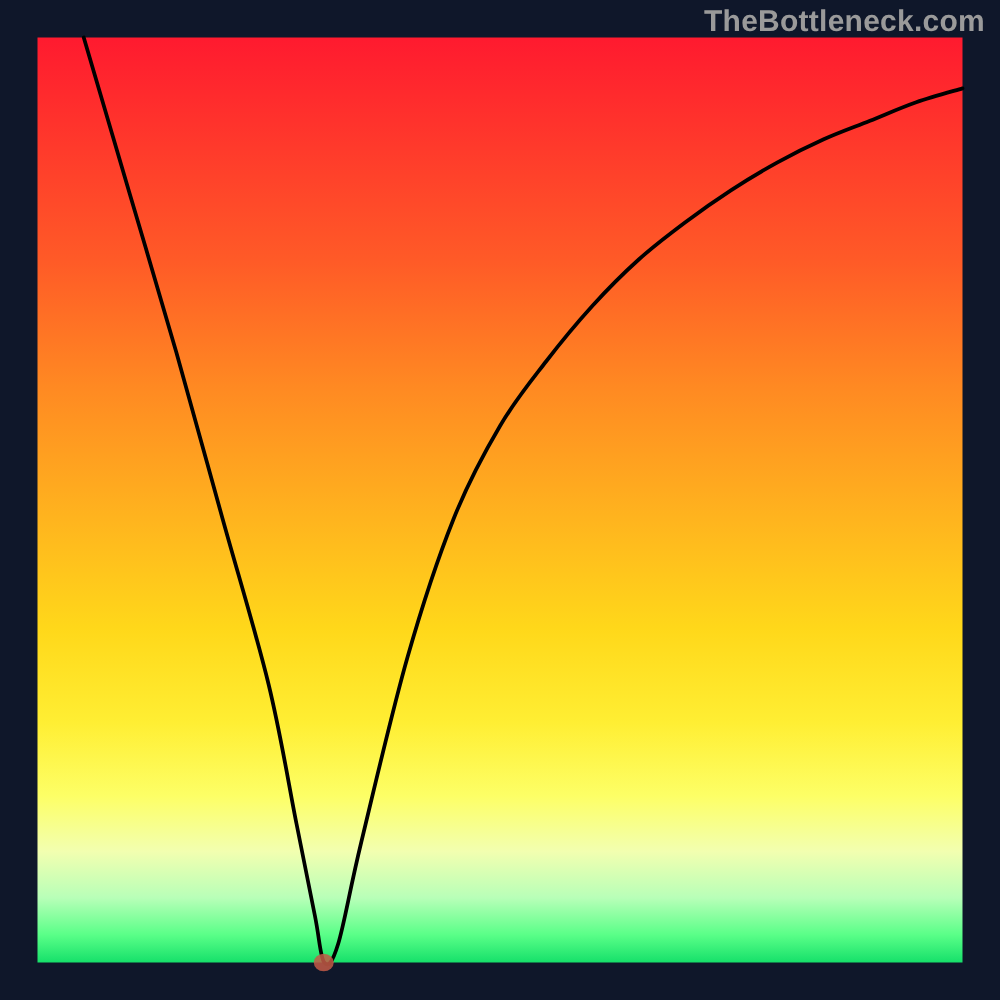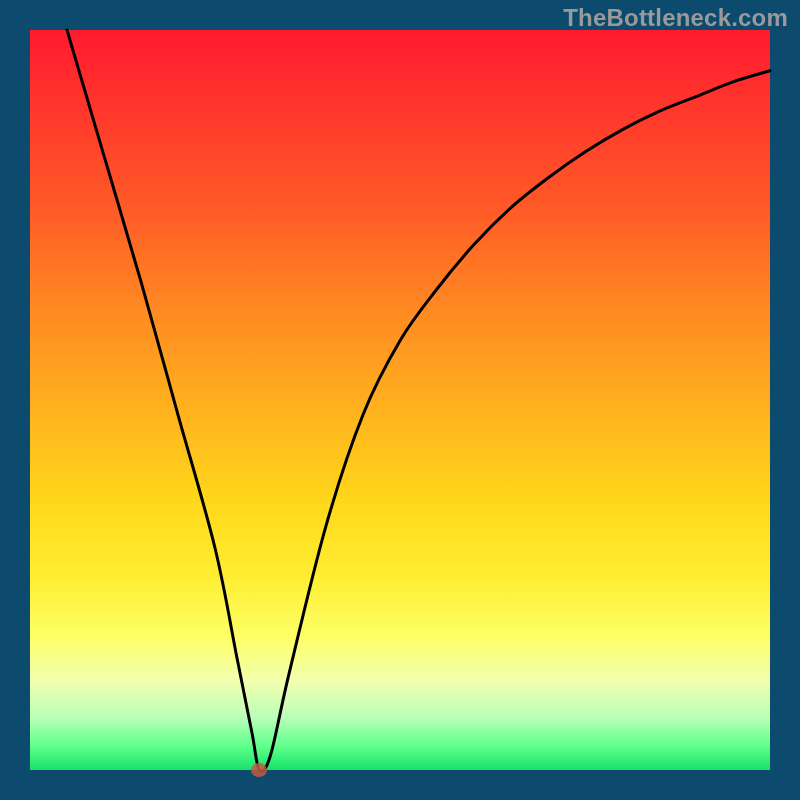--- a/index.html
+++ b/index.html
@@ -9,21 +9,21 @@
     height: 800px;
     background: #000;
     overflow: hidden;
   }
   .frame {
     position: absolute;
     top: 0;
     left: 0;
     width: 800px;
     height: 800px;
-    background: #0c4a6e;
+    background: #0f172a;
   }
   .plot-area {
     position: absolute;
     top: 30px;
     left: 30px;
     width: 740px;
     height: 740px;
     background: linear-gradient(
       to bottom,
       #ff1a2f 0%,

